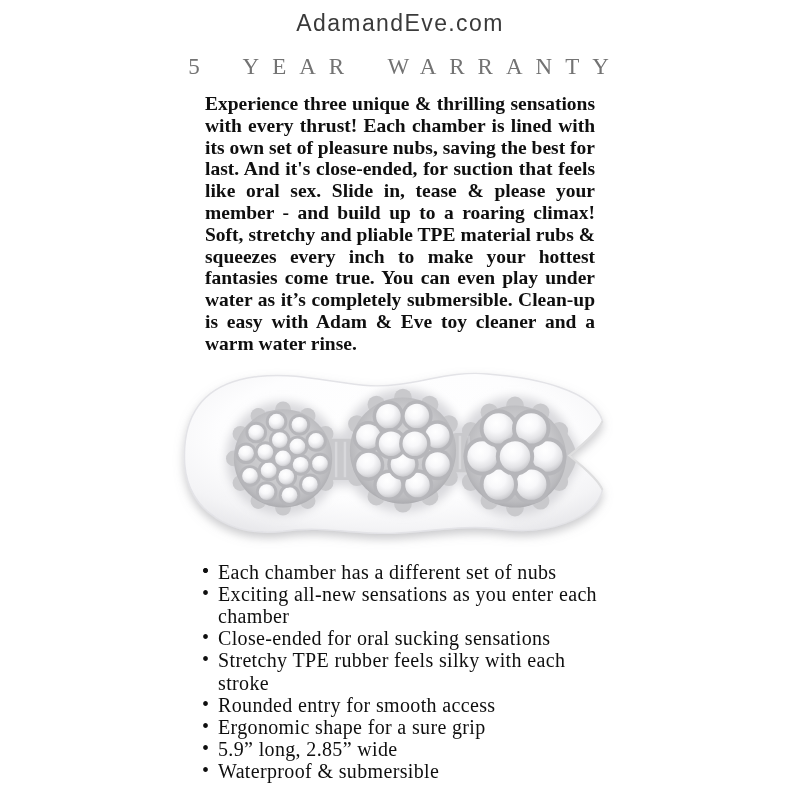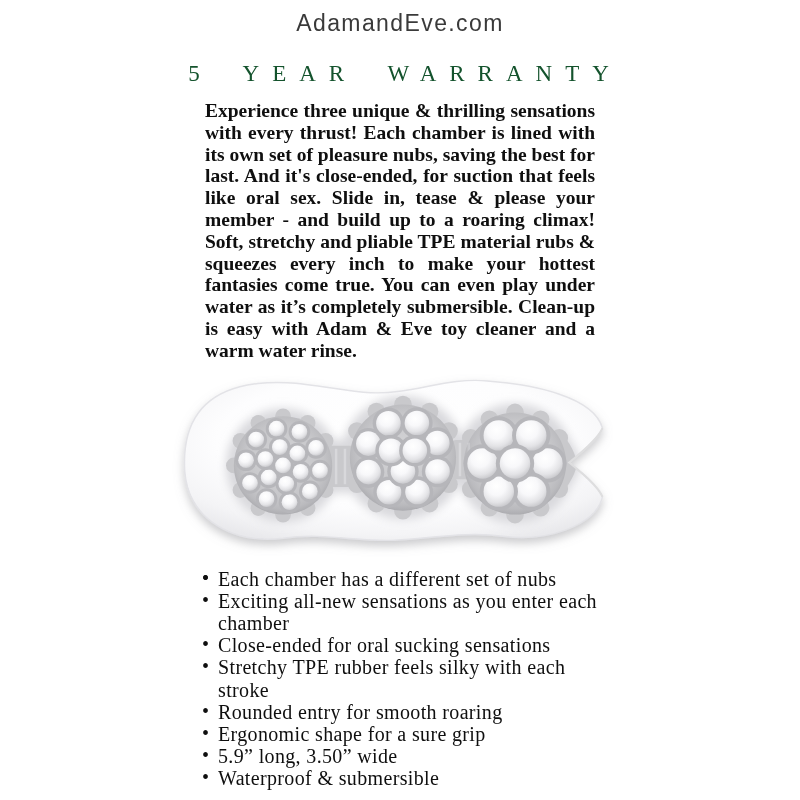--- a/index.html
+++ b/index.html
@@ -7,24 +7,24 @@
     width:800px;height:800px;background:#ffffff;overflow:hidden;
     font-family:"Liberation Serif",serif;color:#121212;
   }
   .page{width:800px;height:800px;position:relative}
   .site{
     margin:10px auto 15px;text-align:center;
     font-family:"Liberation Sans",sans-serif;font-weight:400;
     font-size:23px;letter-spacing:1.4px;color:#3a3a3a;
   }
   .warranty{
-    margin:24px auto 0;text-align:center;
+    margin:17px auto 0;text-align:center;
     font-family:"Liberation Serif",serif;
     font-size:23px;letter-spacing:13px;word-spacing:12px;
-    color:#14532d;padding-left:10px;
+    color:#737373;padding-left:10px;
   }
   .desc{
     width:390px;margin:13px auto 0;
     text-align:justify;
     font-size:19.5px;line-height:21.8px;color:#0f0f0f;font-weight:bold;
   }
   .fig{display:block;margin:3px auto 0}
   .features{
     width:398px;margin:6px auto 0;padding:0;list-style:none;
     font-size:20px;line-height:22.2px;letter-spacing:0.35px;color:#0f0f0f;
@@ -217,19 +217,19 @@
 
     <path d="M 441,64 C 436,76 418,90 407,99 C 418,108 436,122 441,134" fill="none" stroke="#dededf" stroke-width="2"></path>
   </svg>
 
   <ul class="features">
     <li><span class="b">•</span></li>
     <li><span class="b">•</span><span>Each chamber has a different set of nubs</span></li>
     <li><span class="b">•</span><span>Exciting all-new sensations as you enter each chamber</span></li>
     <li><span class="b">•</span><span>Close-ended for oral sucking sensations</span></li>
     <li><span class="b">•</span><span>Stretchy TPE rubber feels silky with each stroke</span></li>
-    <li><span class="b">•</span><span>Rounded entry for smooth roaring</span></li>
+    <li><span class="b">•</span><span>Rounded entry for smooth access</span></li>
     <li><span class="b">•</span><span>Ergonomic shape for a sure grip</span></li>
-    <li><span class="b">•</span><span>5.9” long, 3.50” wide</span></li>
+    <li><span class="b">•</span><span>5.9” long, 2.85” wide</span></li>
     <li><span class="b">•</span><span>Waterproof &amp; submersible</span></li>
   </ul>
 
 </div>
 
 </body></html>

